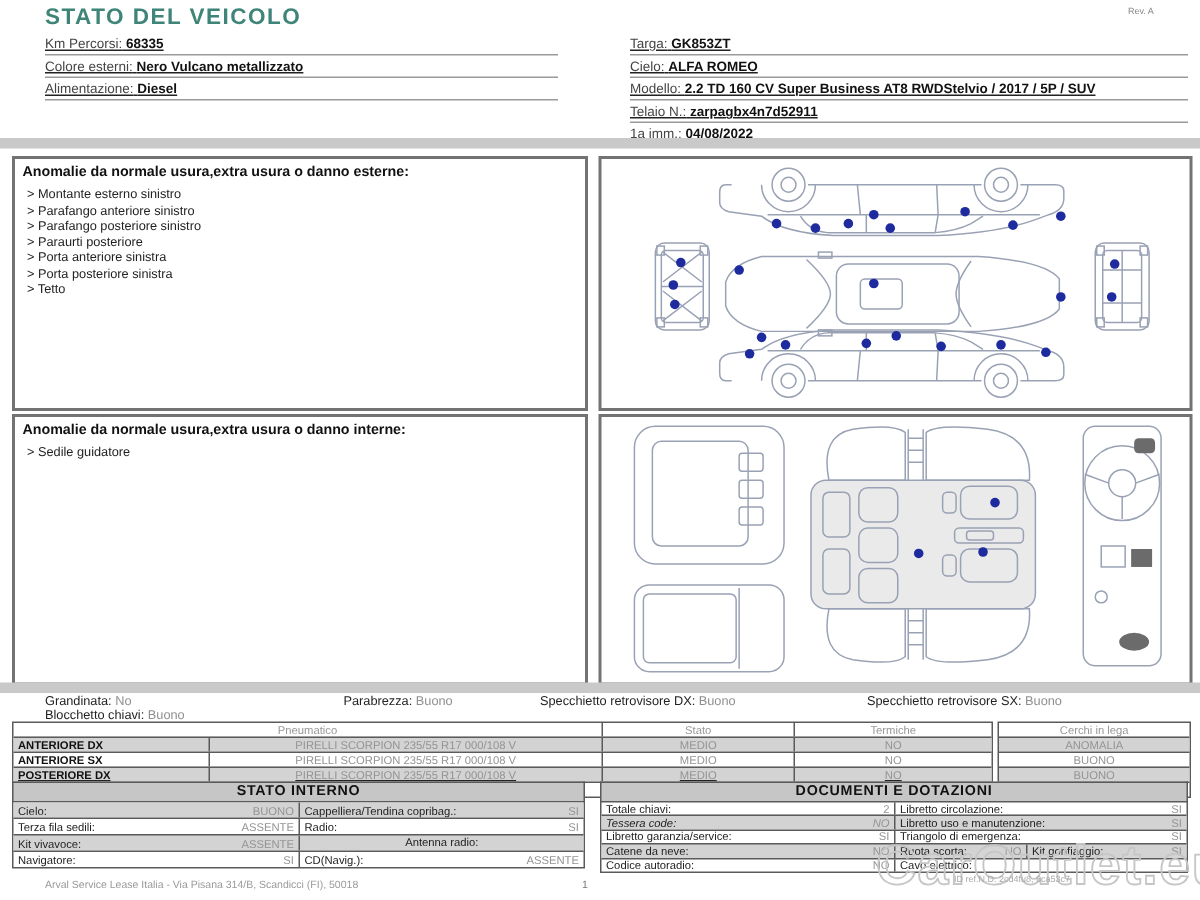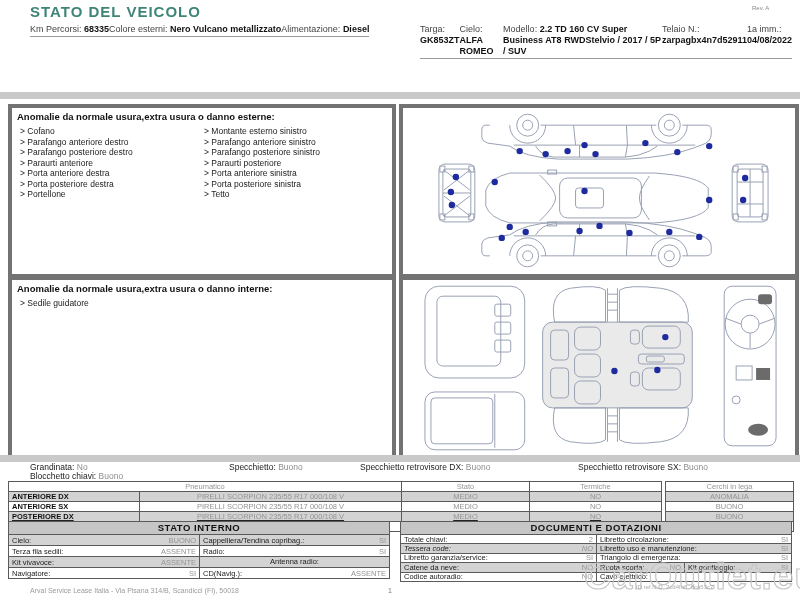--- a/index.html
+++ b/index.html
@@ -3,32 +3,32 @@
 <meta charset="utf-8">
 <style>
   html,body{margin:0;padding:0;background:#fff;}
   #page{position:relative;width:800px;height:600px;background:#ffffff;overflow:hidden;
         font-family:"Liberation Sans",sans-serif;color:#222;}
   .abs{position:absolute;}
 
   
   #doc-title{left:30px;top:3px;font-size:15px;font-weight:bold;letter-spacing:1px;color:#3f8577;}
   #rev{left:752px;top:5px;font-size:6px;color:#888;}
-  .fieldcol{display:flex;flex-direction:row;}
+  .fieldcol{display:flex;flex-direction:column;text-decoration:underline;}
   #left-fields{left:30px;top:22px;width:342px;}
   #right-fields{left:420px;top:22px;width:372px;}
   .hrow{border-bottom:1px solid #9a9a9a;padding:2px 0 1px 0;font-size:9px;line-height:11px;}
   .hlabel{color:#444;}
   .hval{font-weight:bold;color:#111;}
 
   .graybar{left:0;width:800px;height:7px;background:#c9c9c9;}
   #bar1{top:92px;} #bar2{top:455px;}
 
   
-  .box{border:4px solid #737373;background:#fff;}
+  .box{border:2px solid #737373;background:#fff;}
   #box-ext-l{left:8px;top:104px;width:380px;height:166px;}
   #box-int-l{left:8px;top:276px;width:380px;height:177px;}
   #box-ext-r{left:399px;top:104px;width:392px;height:166px;}
   #box-int-r{left:399px;top:276px;width:392px;height:177px;}
   .boxtitle{position:absolute;left:5px;top:3px;font-size:9.5px;font-weight:bold;color:#111;}
   .anomcols{position:absolute;left:8px;top:18px;right:4px;display:flex;}
   .anomcols ul{margin:0;padding:0;list-style:none;width:50%;}
   .anomcols li{font-size:8.5px;line-height:10.5px;color:#222;white-space:nowrap;}
   svg.diagram{position:absolute;left:0;top:0;}
   .carline{fill:none;stroke:#99a1b4;stroke-width:1;}
@@ -81,29 +81,20 @@
     <div class="hrow"><span class="hlabel">Modello:</span> <span class="hval">2.2 TD 160 CV Super Business AT8 RWDStelvio / 2017 / 5P / SUV</span></div>
     <div class="hrow"><span class="hlabel">Telaio N.:</span> <span class="hval">zarpagbx4n7d52911</span></div>
     <div class="hrow"><span class="hlabel">1a imm.:</span> <span class="hval">04/08/2022</span></div>
   </div>
 
   <div class="abs graybar" id="bar1"></div>
 
   <div class="abs box" id="box-ext-l">
     <div class="boxtitle">Anomalie da normale usura,extra usura o danno esterne:</div>
     <div class="anomcols">
-      <ul>
-          <li>&gt; Cofano</li>
-          <li>&gt; Parafango anteriore destro</li>
-          <li>&gt; Parafango posteriore destro</li>
-          <li>&gt; Paraurti anteriore</li>
-          <li>&gt; Porta anteriore destra</li>
-          <li>&gt; Porta posteriore destra</li>
-          <li>&gt; Portellone</li>
-        </ul>
       <ul>
           <li>&gt; Montante esterno sinistro</li>
           <li>&gt; Parafango anteriore sinistro</li>
           <li>&gt; Parafango posteriore sinistro</li>
           <li>&gt; Paraurti posteriore</li>
           <li>&gt; Porta anteriore sinistra</li>
           <li>&gt; Porta posteriore sinistra</li>
           <li>&gt; Tetto</li>
         </ul>
     </div>
@@ -246,21 +237,21 @@
           <circle cx="263" cy="57" r="3.2" fill="#1d2b9e"></circle>
           <circle cx="212" cy="91" r="3.2" fill="#1d2b9e"></circle>
           <circle cx="255" cy="90" r="3.2" fill="#1d2b9e"></circle>
         </g>
     </svg>
   </div>
 
   <div class="abs graybar" id="bar2"></div>
 
   <div class="abs sumitem" style="left:30px;top:463px;"><span>Grandinata:</span> <span class="hval2">No</span></div>
-  <div class="abs sumitem" style="left:229px;top:463px;"><span>Specchietto:</span> <span class="hval2">Buono</span></div>
+  <div class="abs sumitem" style="left:229px;top:463px;"><span>Parabrezza:</span> <span class="hval2">Buono</span></div>
   <div class="abs sumitem" style="left:360px;top:463px;"><span>Specchietto retrovisore DX:</span> <span class="hval2">Buono</span></div>
   <div class="abs sumitem" style="left:578px;top:463px;"><span>Specchietto retrovisore SX:</span> <span class="hval2">Buono</span></div>
   <div class="abs sumitem" style="left:30px;top:472px;"><span>Blocchetto chiavi:</span> <span class="hval2">Buono</span></div>
 
   <div class="abs tbl" style="left:8px;top:481px;width:652px;">
     <div class="trow" style="height:9px;">
       <div class="tcell" style="width:392px;">
           <span class="hdrtxt">Pneumatico</span>
         </div>
       <div class="tcell" style="width:128px;">

